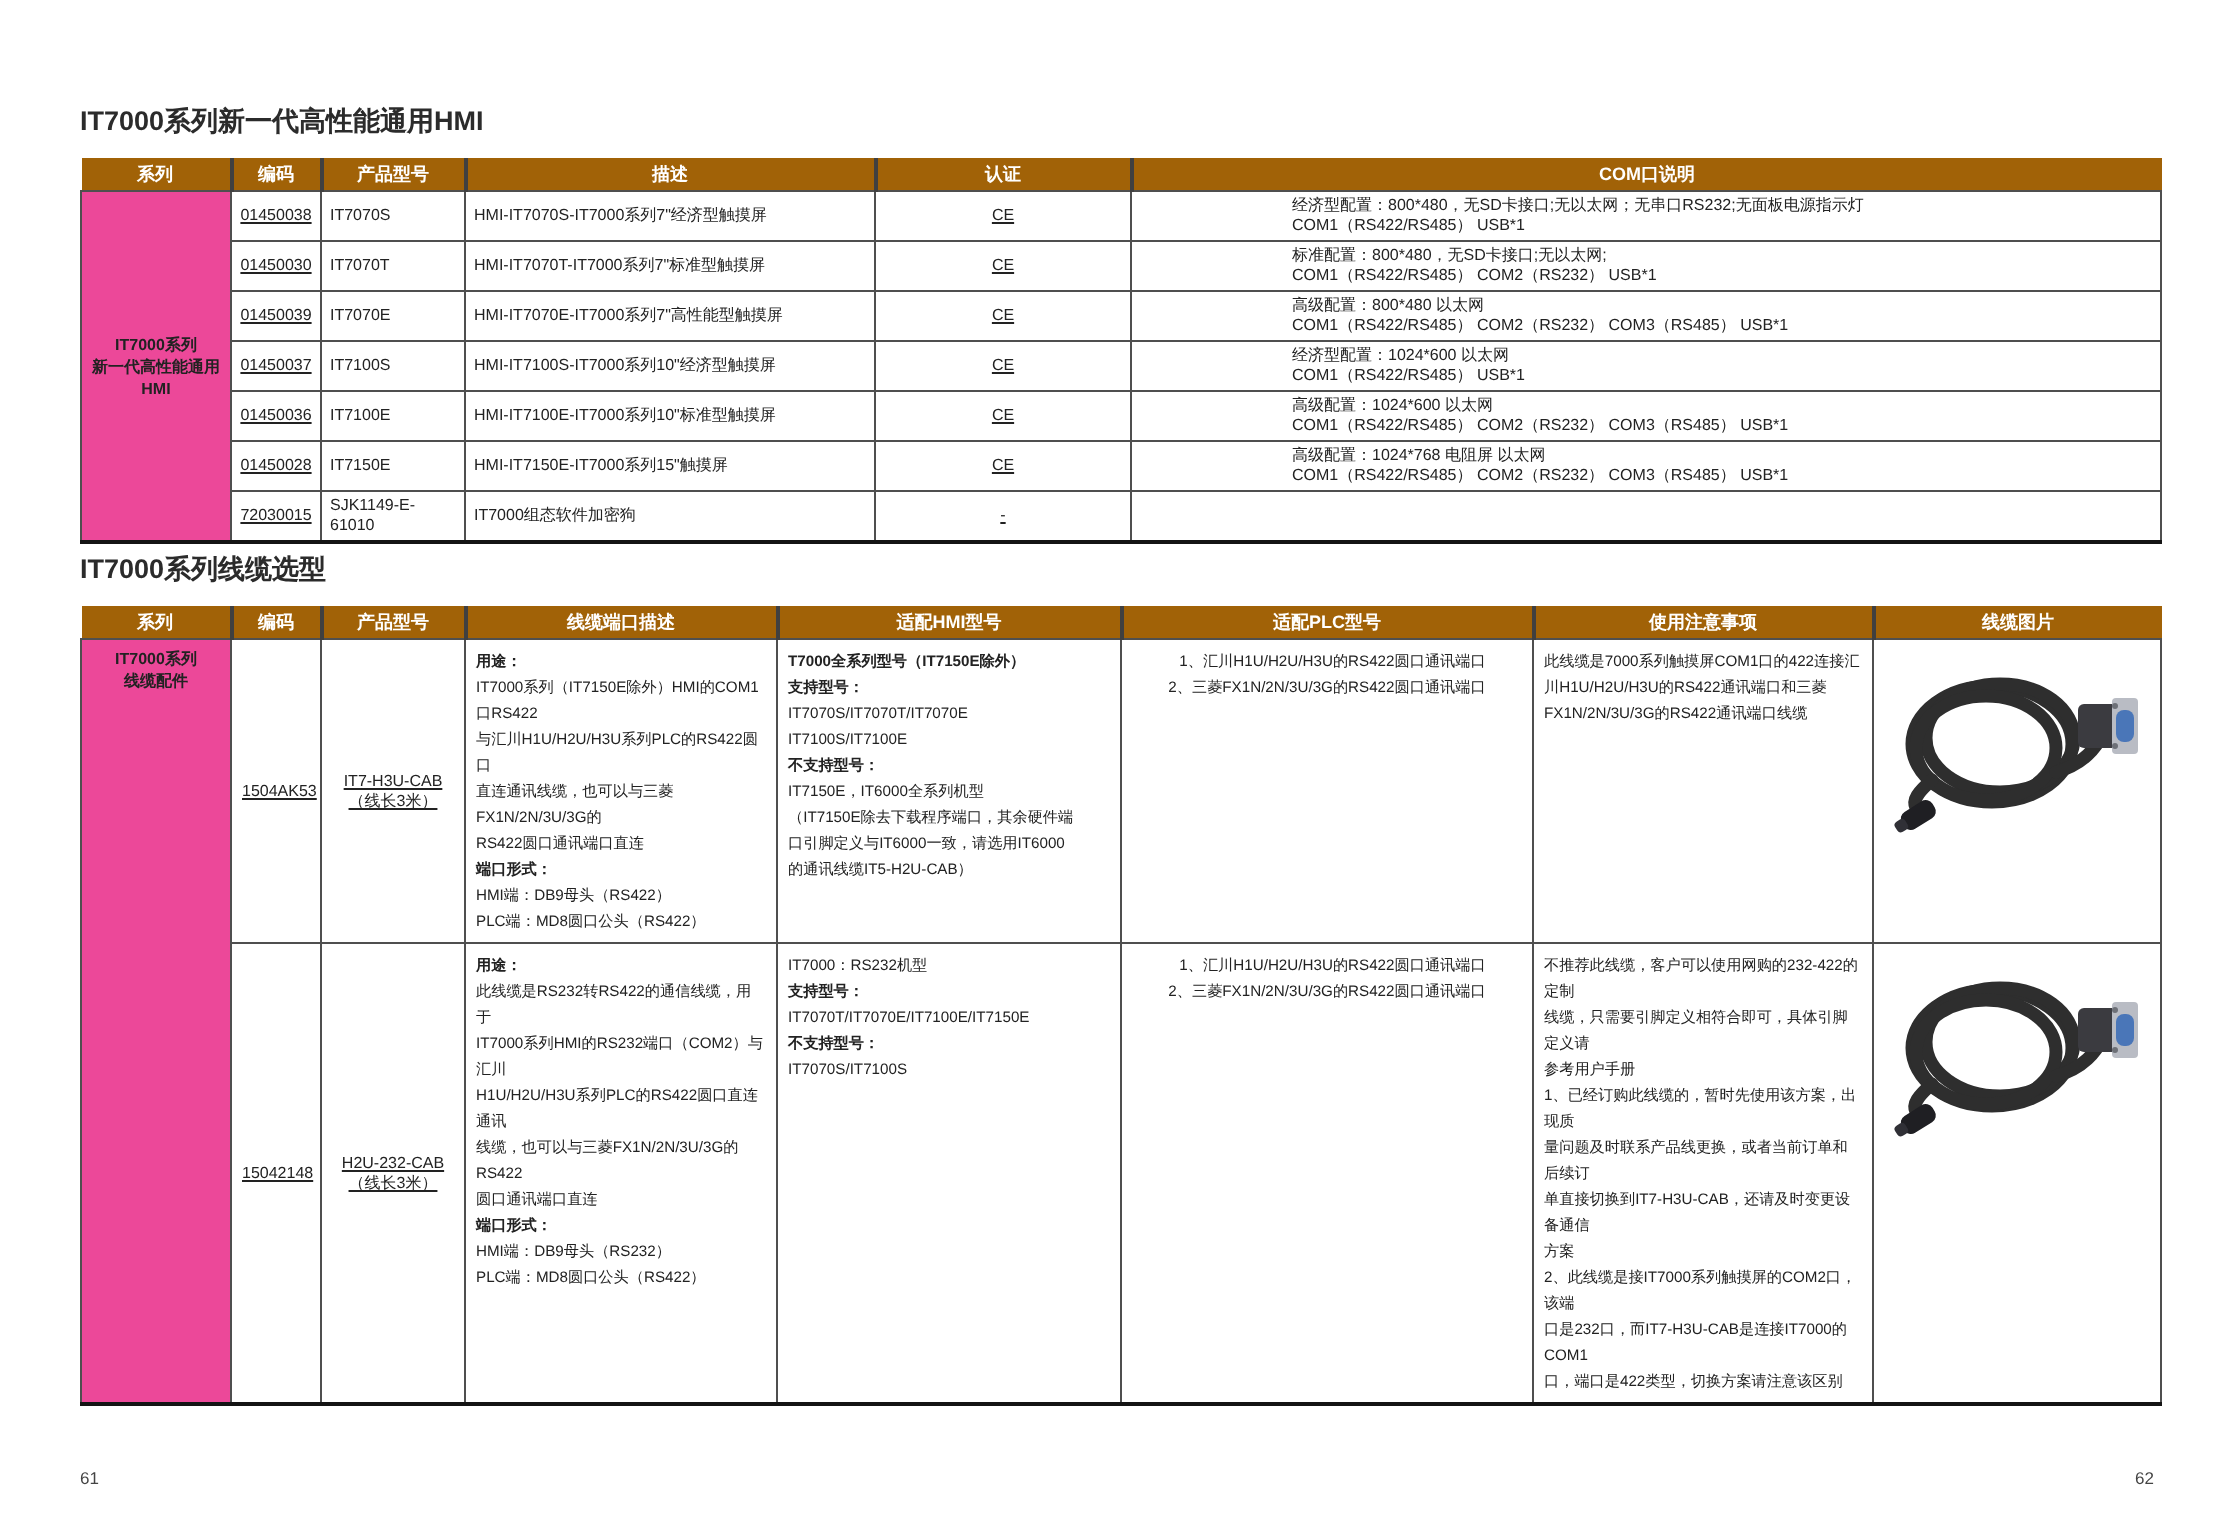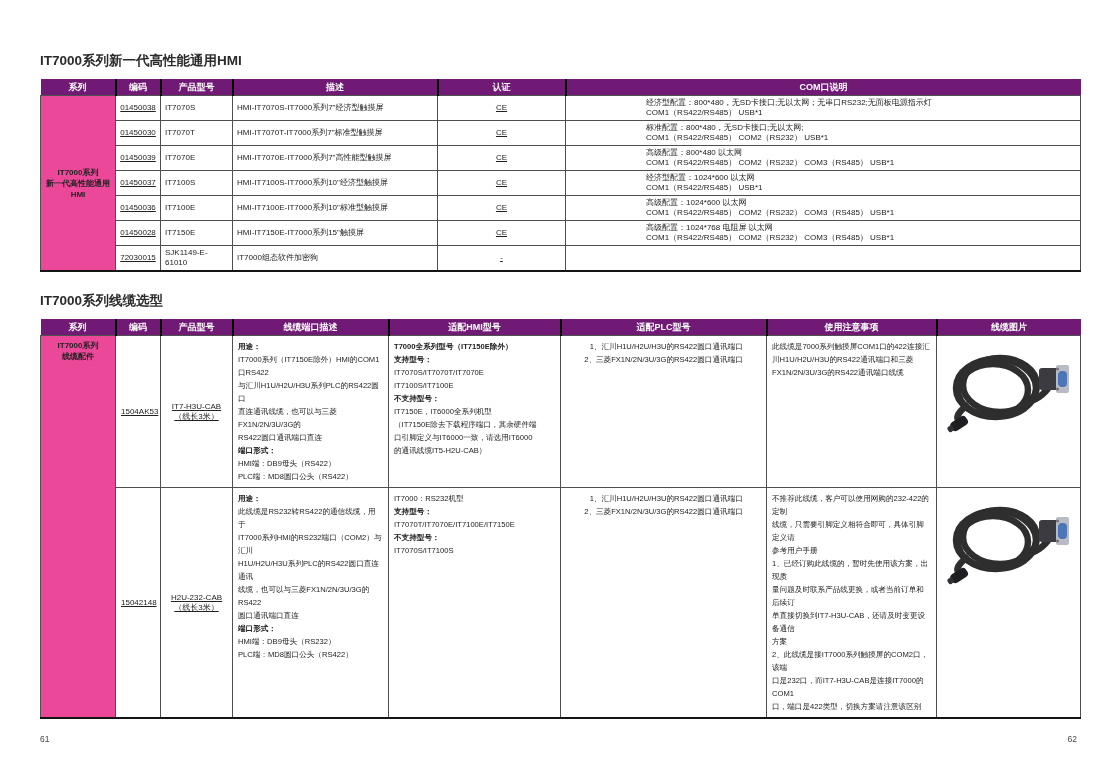--- a/index.html
+++ b/index.html
@@ -5,24 +5,24 @@
   html,body{margin:0;padding:0;}
   body{
     width:1117px;height:758px;position:relative;background:#ffffff;
     font-family:"Liberation Sans","DejaVu Sans",sans-serif;color:#222;overflow:hidden;
   }
   .page{position:absolute;left:40px;top:52px;width:1040px;}
   .doc-title{font-size:22px;font-weight:bold;color:#2aa4da;margin:0 0 16px 0;letter-spacing:1px;}
   .section-title{font-size:13.5px;font-weight:bold;color:#2b2b2b;margin:0 0 9px 0;}
   table{border-collapse:collapse;table-layout:fixed;width:1040px;border-bottom:2px solid #141414;}
   th{
-    background:#701a75;color:#fff;font-size:9px;font-weight:bold;height:16px;
+    background:#a16207;color:#fff;font-size:9px;font-weight:bold;height:16px;
     padding:0 2px;border:none;text-align:center;overflow:hidden;white-space:nowrap;
   }
-  th + th{border-left:2px solid #000000;}
+  th + th{border-left:2px solid #404040;}
   td{border:1px solid #4f4f4f;font-size:8px;line-height:10px;padding:2px 4px;overflow:hidden;}
   
   .t1 td{vertical-align:middle;height:19px;}
   .t1 .com-cell{padding-left:80px;white-space:pre-line;line-height:10px;}
   
   .t2 td{vertical-align:top;padding:4px 5px;}
   .t2 td.vmid{vertical-align:middle;}
   .t2 tr.r1{height:132px;}
   .t2 tr.r2{height:141px;}
   .series-cell{background:#ec4899;text-align:center;font-weight:bold;line-height:11px;white-space:pre-line;vertical-align:middle;}
@@ -119,21 +119,21 @@
       <tr>
         <td class="center">72030015</td>
         <td>SJK1149-E-61010</td>
         <td>IT7000组态软件加密狗</td>
         <td class="center">-</td>
         <td class="com-cell"></td>
       </tr>
     </tbody>
   </table>
 
-  <h2 class="section-title" style="margin-top:20px;">IT7000系列线缆选型</h2>
+  <h2 class="section-title" style="margin-top:4px;">IT7000系列线缆选型</h2>
 
   <table class="t2">
     <colgroup>
       <col style="width:75px">
         <col style="width:45px">
         <col style="width:72px">
         <col style="width:156px">
       <col style="width:172px">
         <col style="width:206px">
         <col style="width:170px">

